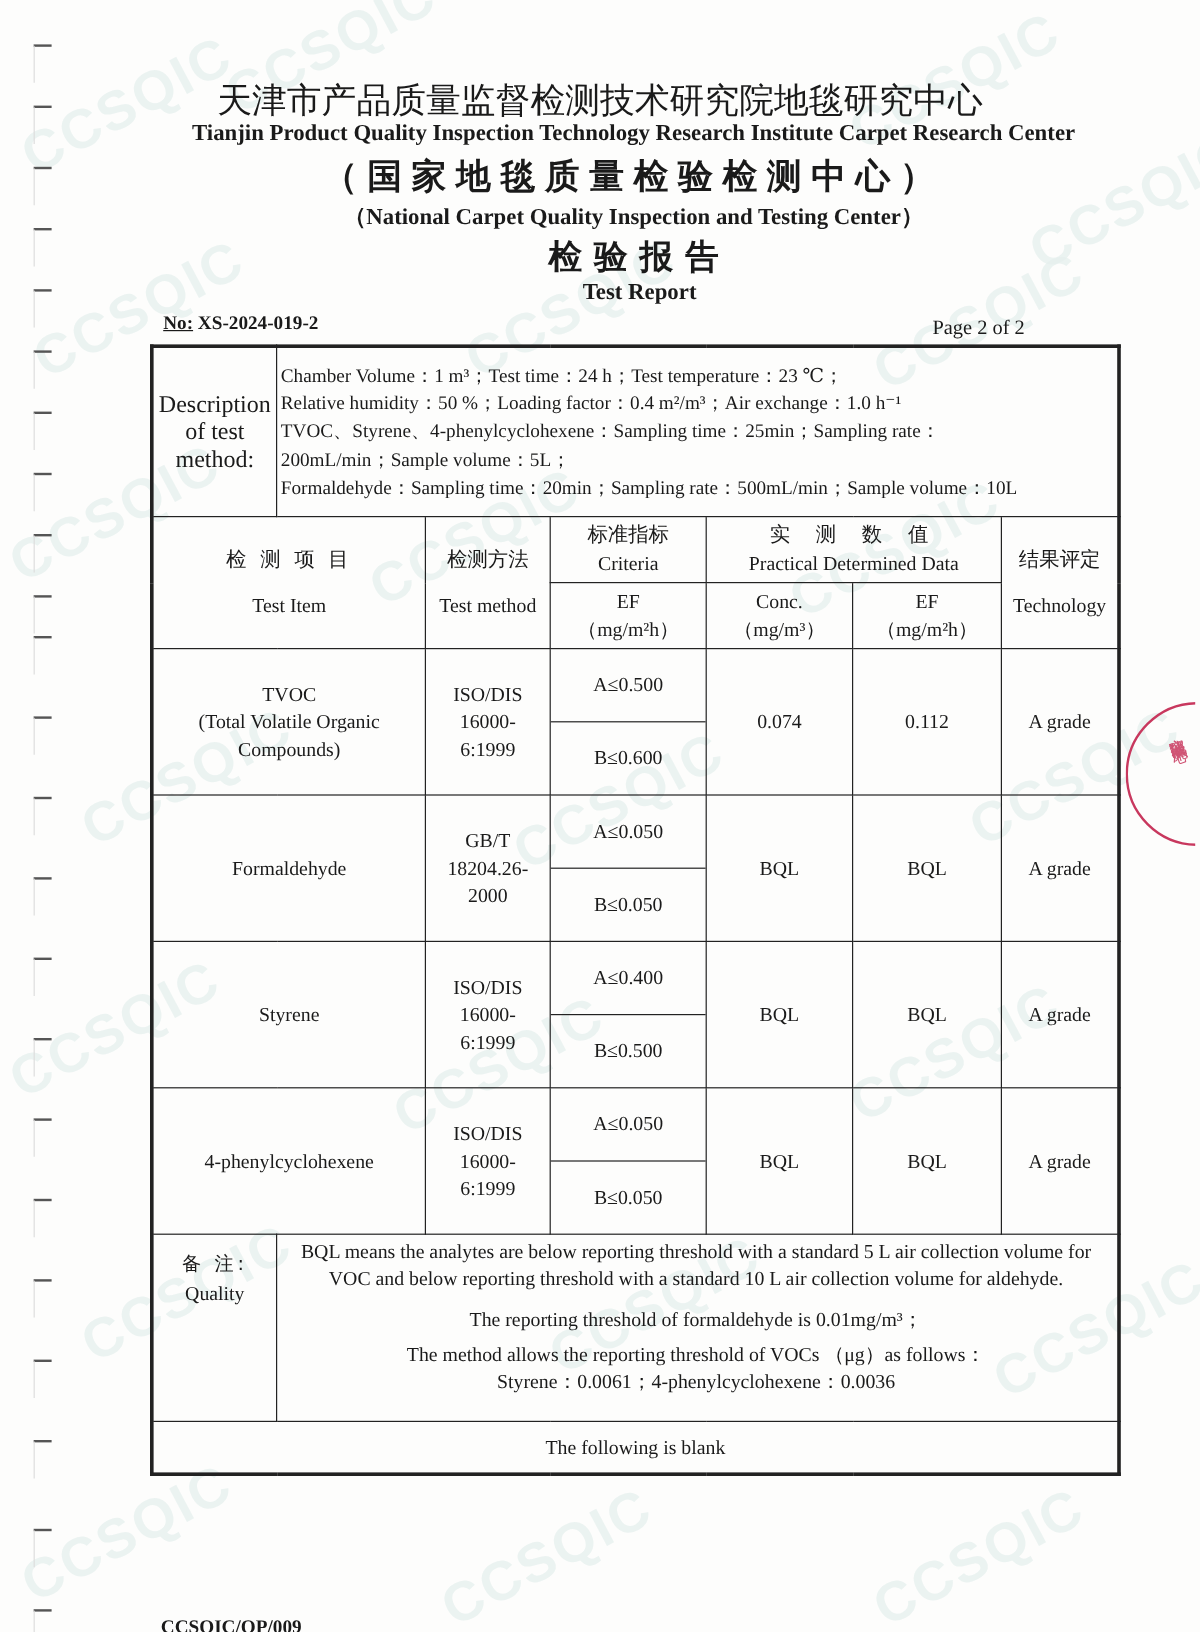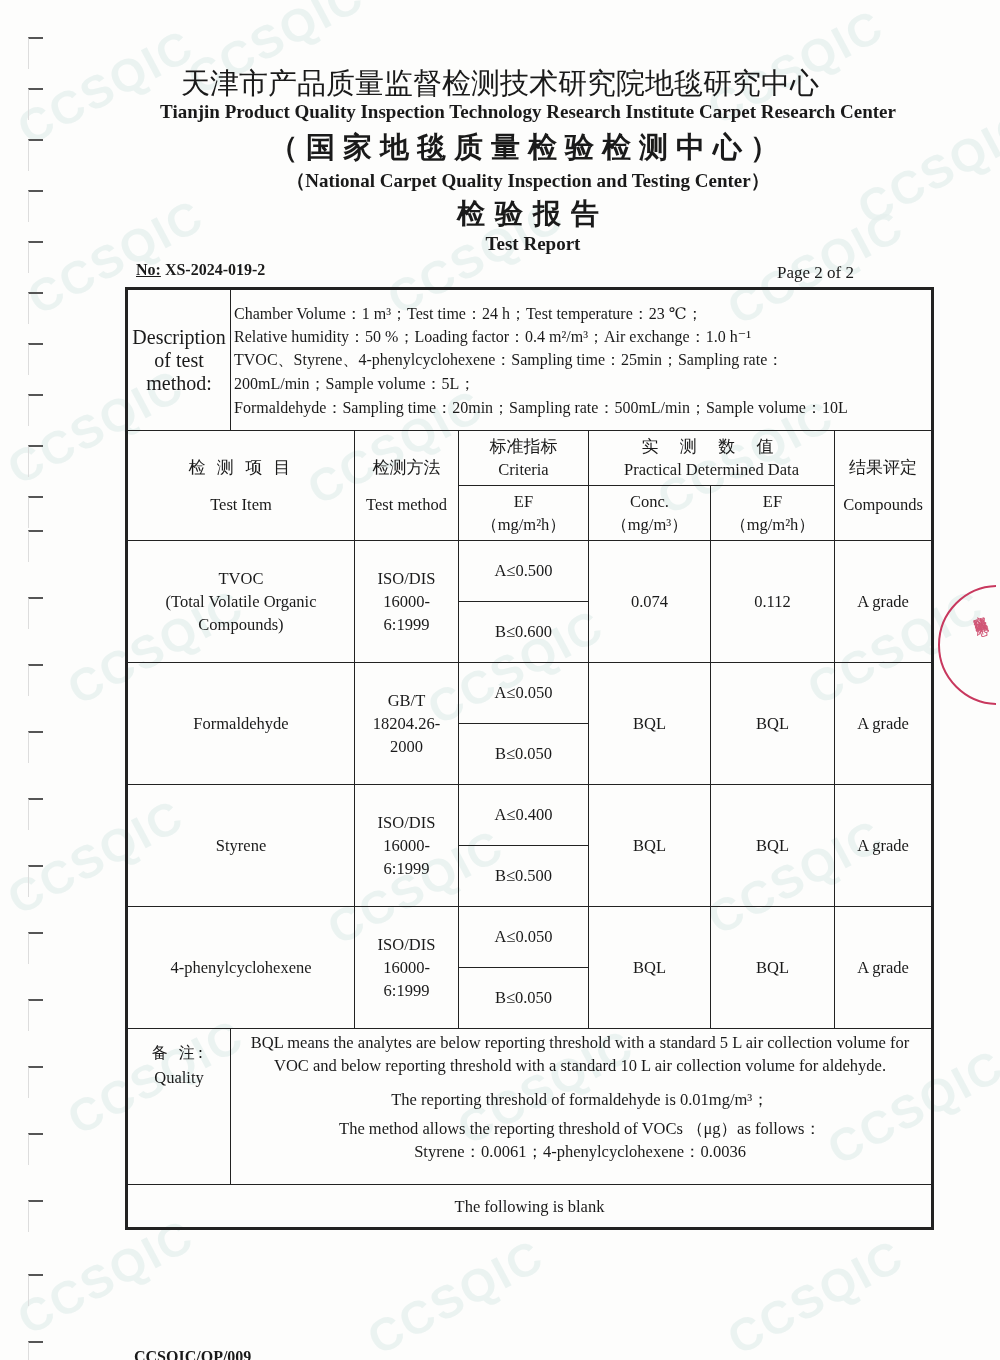--- a/index.html
+++ b/index.html
@@ -159,21 +159,21 @@
     <td>
       <div class="cn" style="letter-spacing:0">标准指标</div>
       <div>Criteria</div>
     </td>
     <td colspan="2">
       <div class="cn" style="letter-spacing:8px">实 测 数 值</div>
       <div>Practical Determined Data</div>
     </td>
     <td rowspan="2">
       <div class="cn" style="letter-spacing:0">结果评定</div>
-      <div style="margin-top:14px">Compounds</div>
+      <div style="margin-top:14px">Technology</div>
     </td>
   </tr>
   <tr style="height:55px">
     <td>
       <div>EF</div>
       <div>（mg/m²h）</div>
     </td>
     <td>
       <div>Conc.</div>
       <div>（mg/m³）</div>

